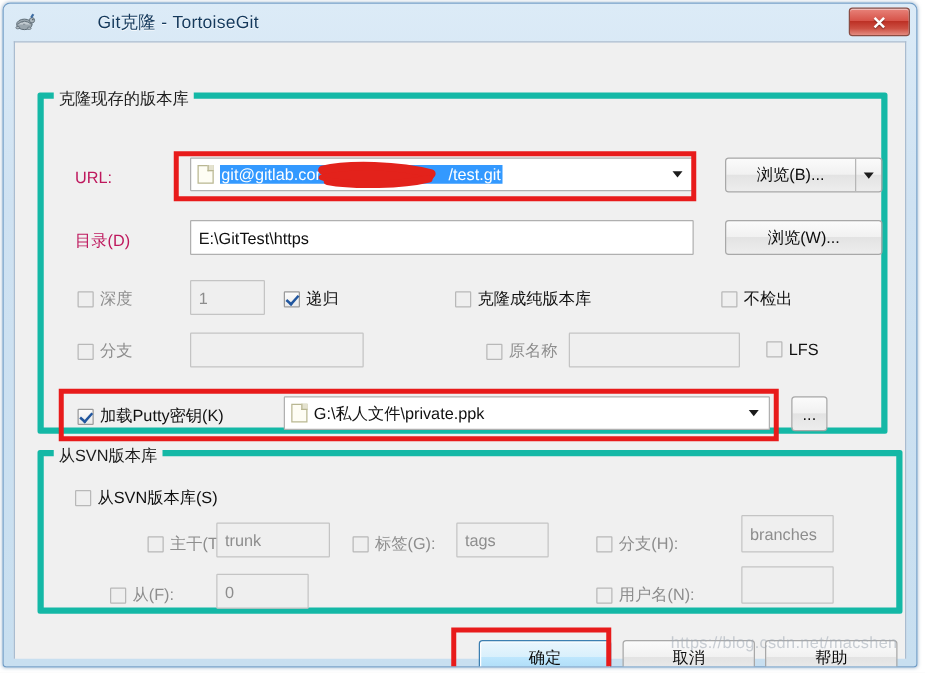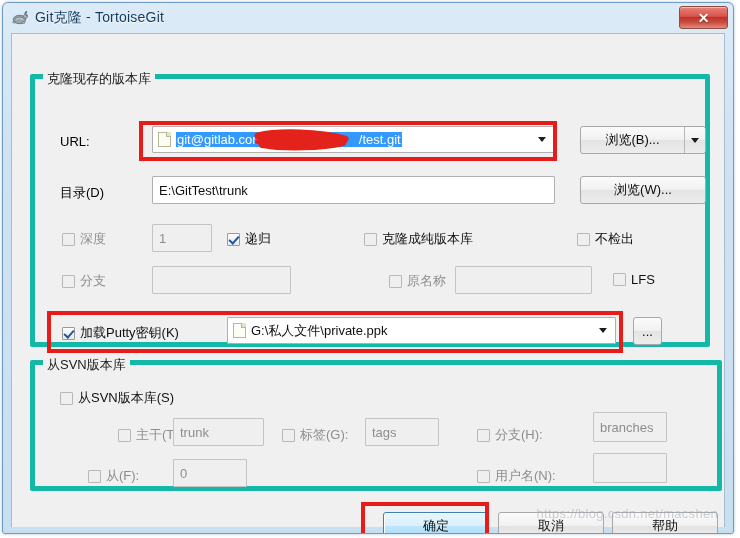--- a/index.html
+++ b/index.html
@@ -20,21 +20,21 @@
     border-radius: 6px 6px 3px 3px;
     background: linear-gradient(to bottom, #dcebf7 0%, #cfe2f2 30%, #c8dff0 100%);
     box-shadow: 0 0 3px rgba(90,130,170,0.5);
     overflow: hidden;
   }
   
   .titlebar {
     position: absolute;
     left: 0; top: 0;
     width: 100%; height: 30px;
-    display: flex; align-items: center;
+    display: flex; align-items: center; gap: 43px;
   }
   .title-icon {
     width: 18px; height: 18px;
     margin-left: 8px; margin-right: 6px;
     position: relative;
     flex: 0 0 auto;
   }
   .title-text {
     font-size: 14px;
     color: #14395c;
@@ -88,21 +88,21 @@
     color: #1b1b1b;
     white-space: nowrap;
   }
   #group-clone { left: 18px; top: 40px; width: 680px; height: 273px; }
   #group-svn   { left: 18px; top: 326px; width: 692px; height: 131px; }
 
   
   .lbl {
     position: absolute;
     font-size: 13px;
-    color: #000000;
+    color: #be185d;
     white-space: nowrap;
   }
 
   
   .tbox {
     position: absolute;
     box-sizing: border-box;
     border: 1px solid #b0b0b0;
     background: #ffffff;
     font-size: 13px;
@@ -307,21 +307,21 @@
     </svg>
 
     <div class="split-wrap" style="left:568px; top:92px; width:126px; height:28px;">
       <div class="split-main">浏览(B)...</div>
       <div class="split-arrow">
           <span class="tri-down"></span>
         </div>
     </div>
 
     <div class="lbl" style="left:48px; top:150px;">目录(D)</div>
-    <div class="tbox" style="left:140px; top:142px; width:403px; height:28px;">E:\GitTest\trunk</div>
+    <div class="tbox" style="left:140px; top:142px; width:403px; height:28px;">E:\GitTest\https</div>
     <div class="btn" style="left:568px; top:142px; width:126px; height:28px;">浏览(W)...</div>
 
     <div class="cb-row" style="left:50px; top:196px;">
       <span class="cbox dis"></span>
       <span class="cb-label dim">深度</span>
     </div>
     <div class="tbox disabled" style="left:140px; top:190px; width:60px; height:28px;">1</div>
 
     <div class="cb-row" style="left:215px; top:196px;">
       <span class="cbox checked"></span>

